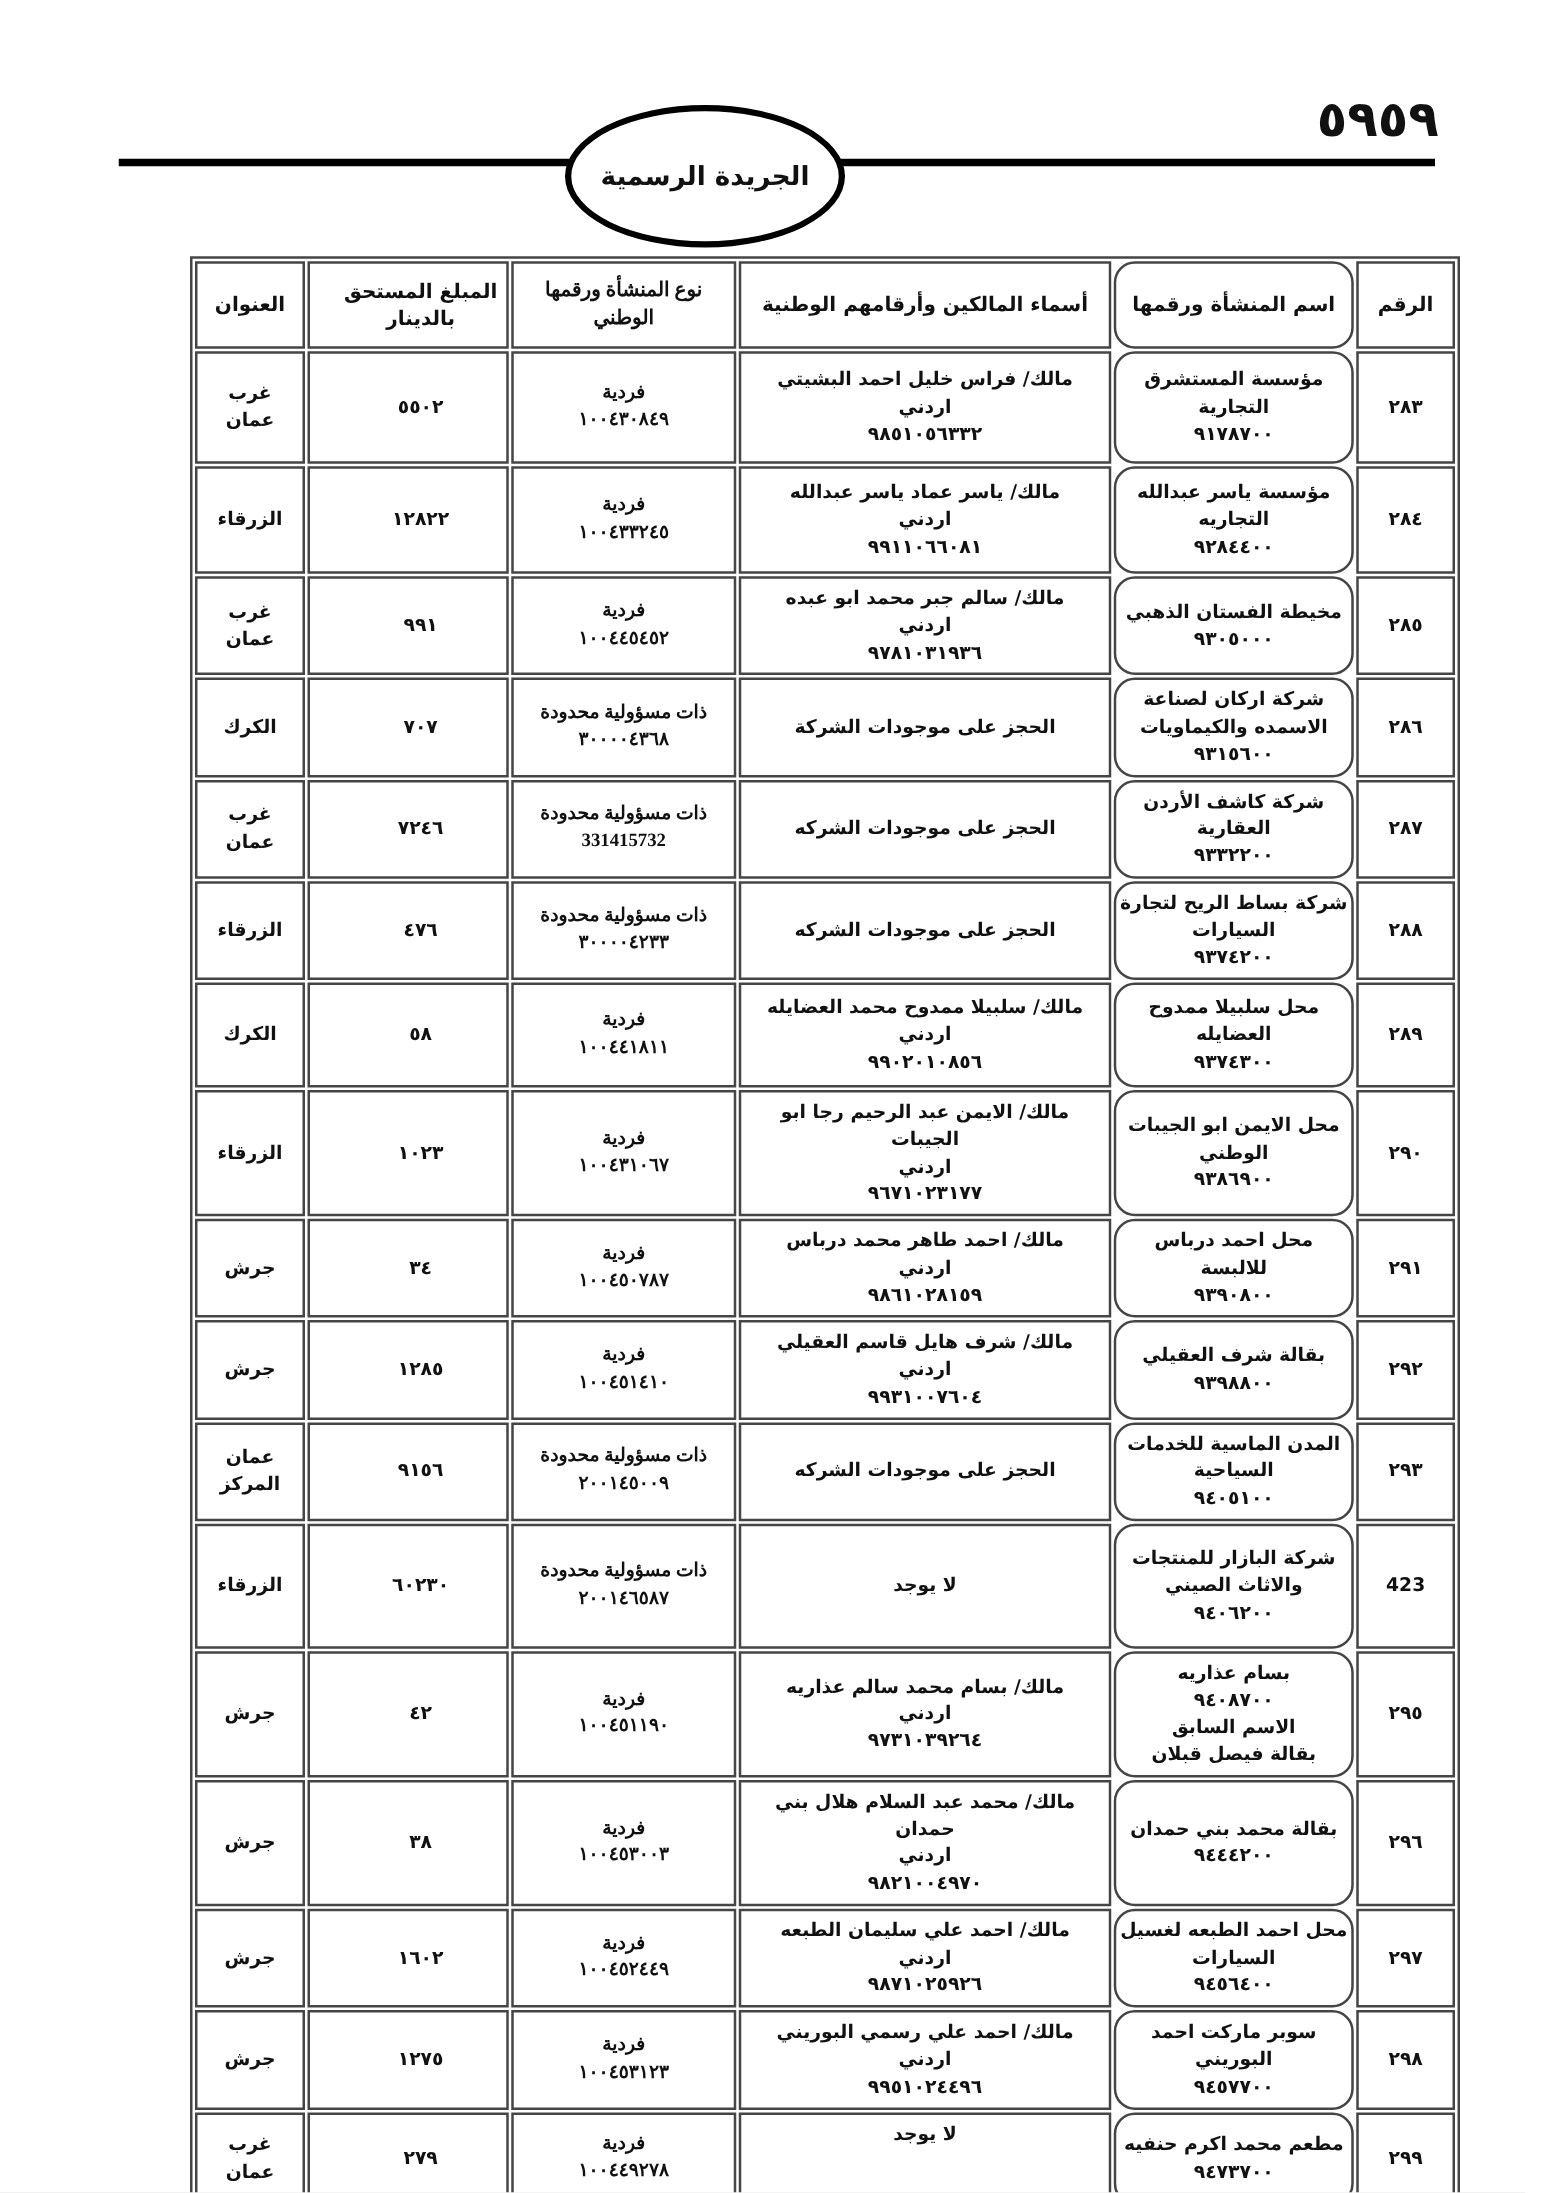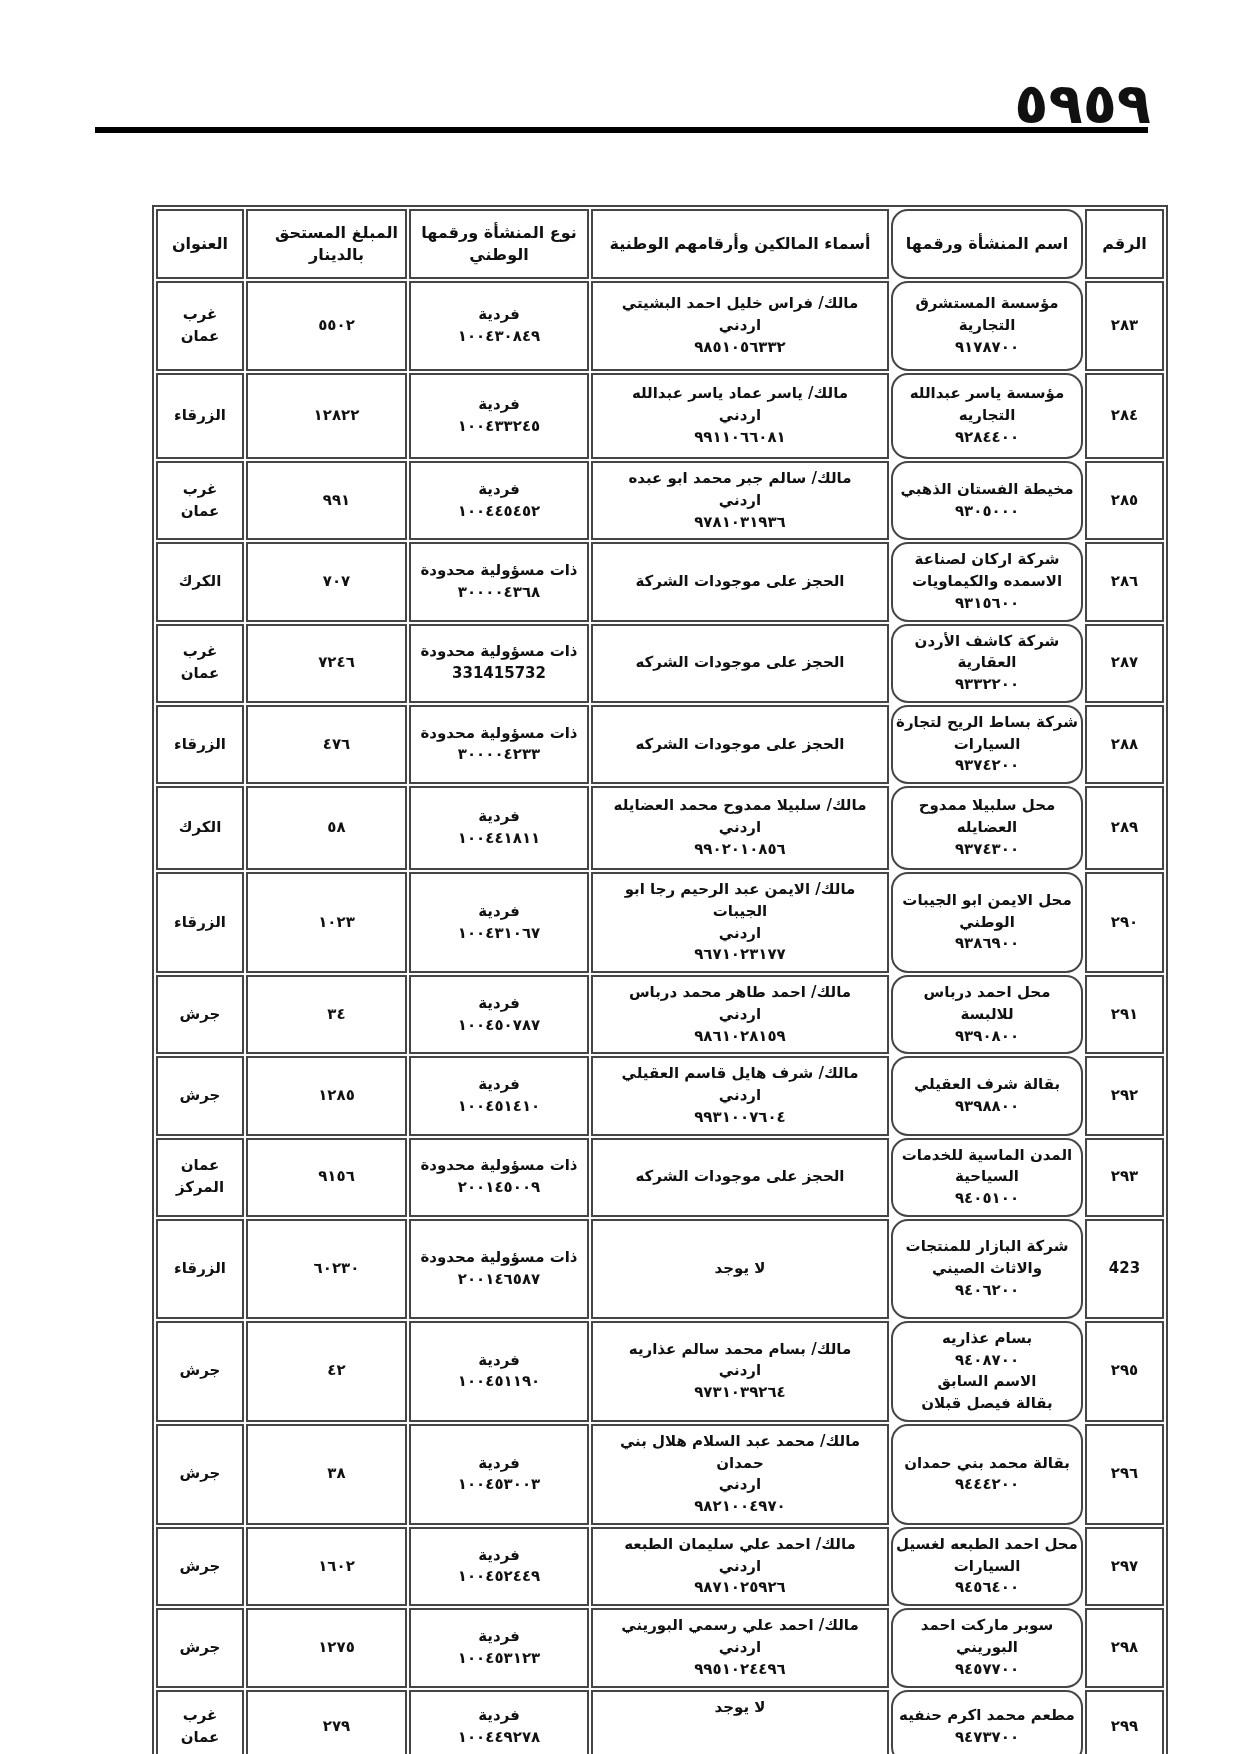--- a/index.html
+++ b/index.html
@@ -12,21 +12,21 @@
     font-family: "DejaVu Sans", sans-serif;
     font-weight: bold;
     color: #111;
     overflow: hidden;
   }
   
   .page-number {
     position: absolute;
     top: 76px;
     right: 90px;
-    font-size: 56px;
+    font-size: 40px;
     letter-spacing: 2px;
     line-height: 1;
   }
   .header-rule {
     position: absolute;
     top: 127px;
     left: 95px;
     width: 1053px;
     height: 6px;
     background: #000;
@@ -67,21 +67,21 @@
     padding: 5px 3px;
     font-size: 15px;
     line-height: 1.45;
     overflow: hidden;
     word-wrap: break-word;
   }
   th { font-size: 16px; height: 56px; line-height: 1.35; }
   .col-seq     { width: 69px; text-align: center; }
   .col-name    { width: 182px; border-radius: 17px; }
   .col-owners  { width: 288px; }
-  .col-type    { width: 170px; }
+  .col-type    { width: 170px; font-family: Liberation Serif, serif; }
   .col-amount  { width: 131px; padding-left: 23px; }
   .col-address { width: 78px; }
 
   
   tbody tr:nth-child(1)  { height: 90px; }
   tbody tr:nth-child(2)  { height: 86px; }
   tbody tr:nth-child(3)  { height: 78px; }
   tbody tr:nth-child(4)  { height: 72px; }
   tbody tr:nth-child(5)  { height: 68px; }
   tbody tr:nth-child(6)  { height: 70px; }
@@ -101,20 +101,23 @@
 </style>
 </head>
 <body>
 
 <div class="page">
 
   <div class="page-number">٥٩٥٩</div>
 
   <div class="header-rule"></div>
 
+  <div class="gazette-seal">
+    <span>الجريدة الرسمية</span>
+  </div>
 
   <table class="gz" dir="rtl">
     <thead>
       <tr id="header-row">
           <th class="col-seq">
             <div class="ln">الرقم</div>
           </th>
           <th class="col-name">
             <div class="ln">اسم المنشأة ورقمها</div>
           </th>

